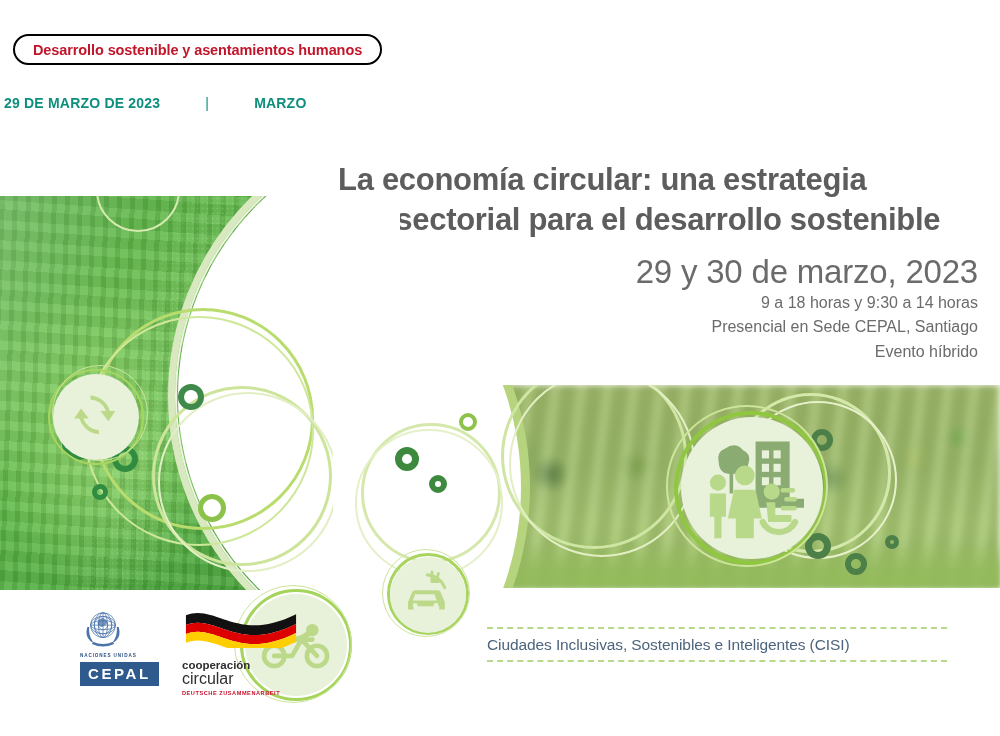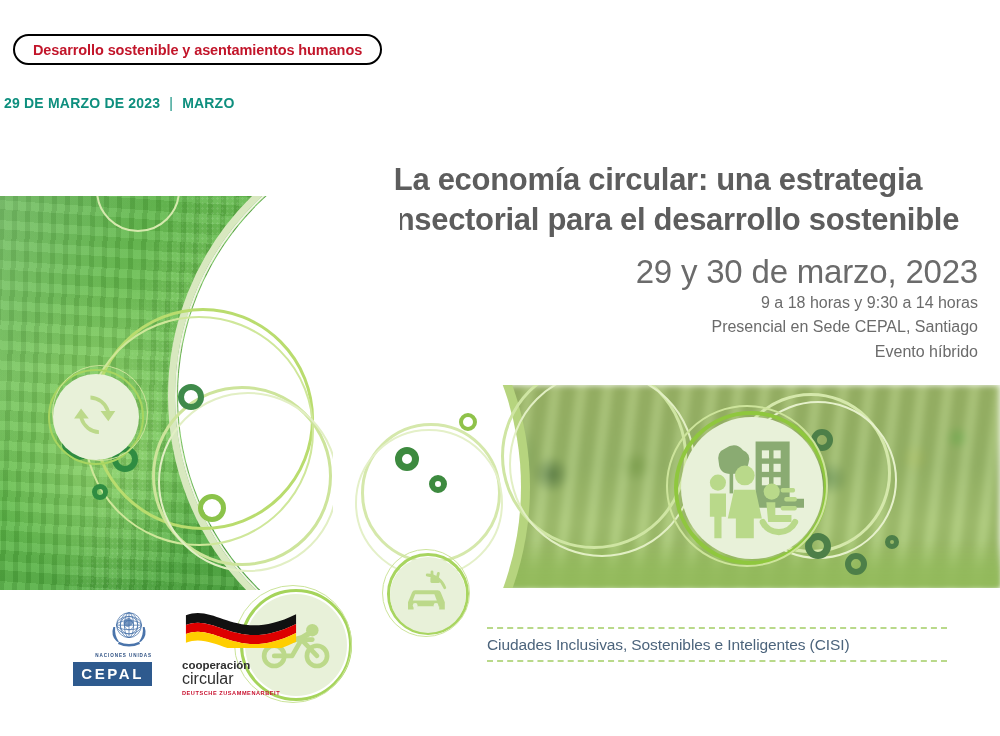--- a/index.html
+++ b/index.html
@@ -27,28 +27,29 @@
   }
 
   
   .meta-line{
     position:absolute;left:4px;top:95px;
     display:flex;align-items:center;
     color:#0e8f7e;
     font-size:14px;font-weight:bold;
     letter-spacing:.2px;
     white-space:nowrap;
+    gap:36px;
   }
   .meta-sep{margin:0 9px;color:#0e8f7e;font-weight:normal;}
 
   
   .headline{
     position:absolute;right:22px;top:160px;
     width:640px;
-    text-align:center;
+    text-align:left;
     color:#5d5d5d;
     font-size:31px;line-height:1.3;
     font-weight:bold;
     letter-spacing:-0.3px;
   }
   .subhead{
     position:absolute;right:22px;top:253px;
     width:640px;text-align:right;
     color:#6b6b6b;
     font-size:33px;font-weight:normal;
@@ -159,21 +160,21 @@
     display:flex;align-items:center;justify-content:center;
     box-sizing:border-box;
   }
   .badge-ring{
     position:absolute;border-radius:50%;
     border:2.5px solid #9ccf4f;box-sizing:border-box;background:transparent;
   }
 
   
   .logos{position:absolute;left:80px;top:604px;display:flex;align-items:flex-start;gap:30px;}
-  .un-logo{display:flex;flex-direction:column;align-items:flex-end;width:72px;}
+  .un-logo{display:flex;flex-direction:column;align-items:flex-start;width:72px;}
   .un-emblem{width:46px;height:46px;}
   .un-caption{
     font-size:4.6px;font-weight:bold;letter-spacing:.9px;
     color:#2c4f82;margin-top:3px;
   }
   .cepal-box{
     margin-top:4px;background:#2e5a8e;
     padding:4px 8px 5px;
   }
   .cepal-text{

